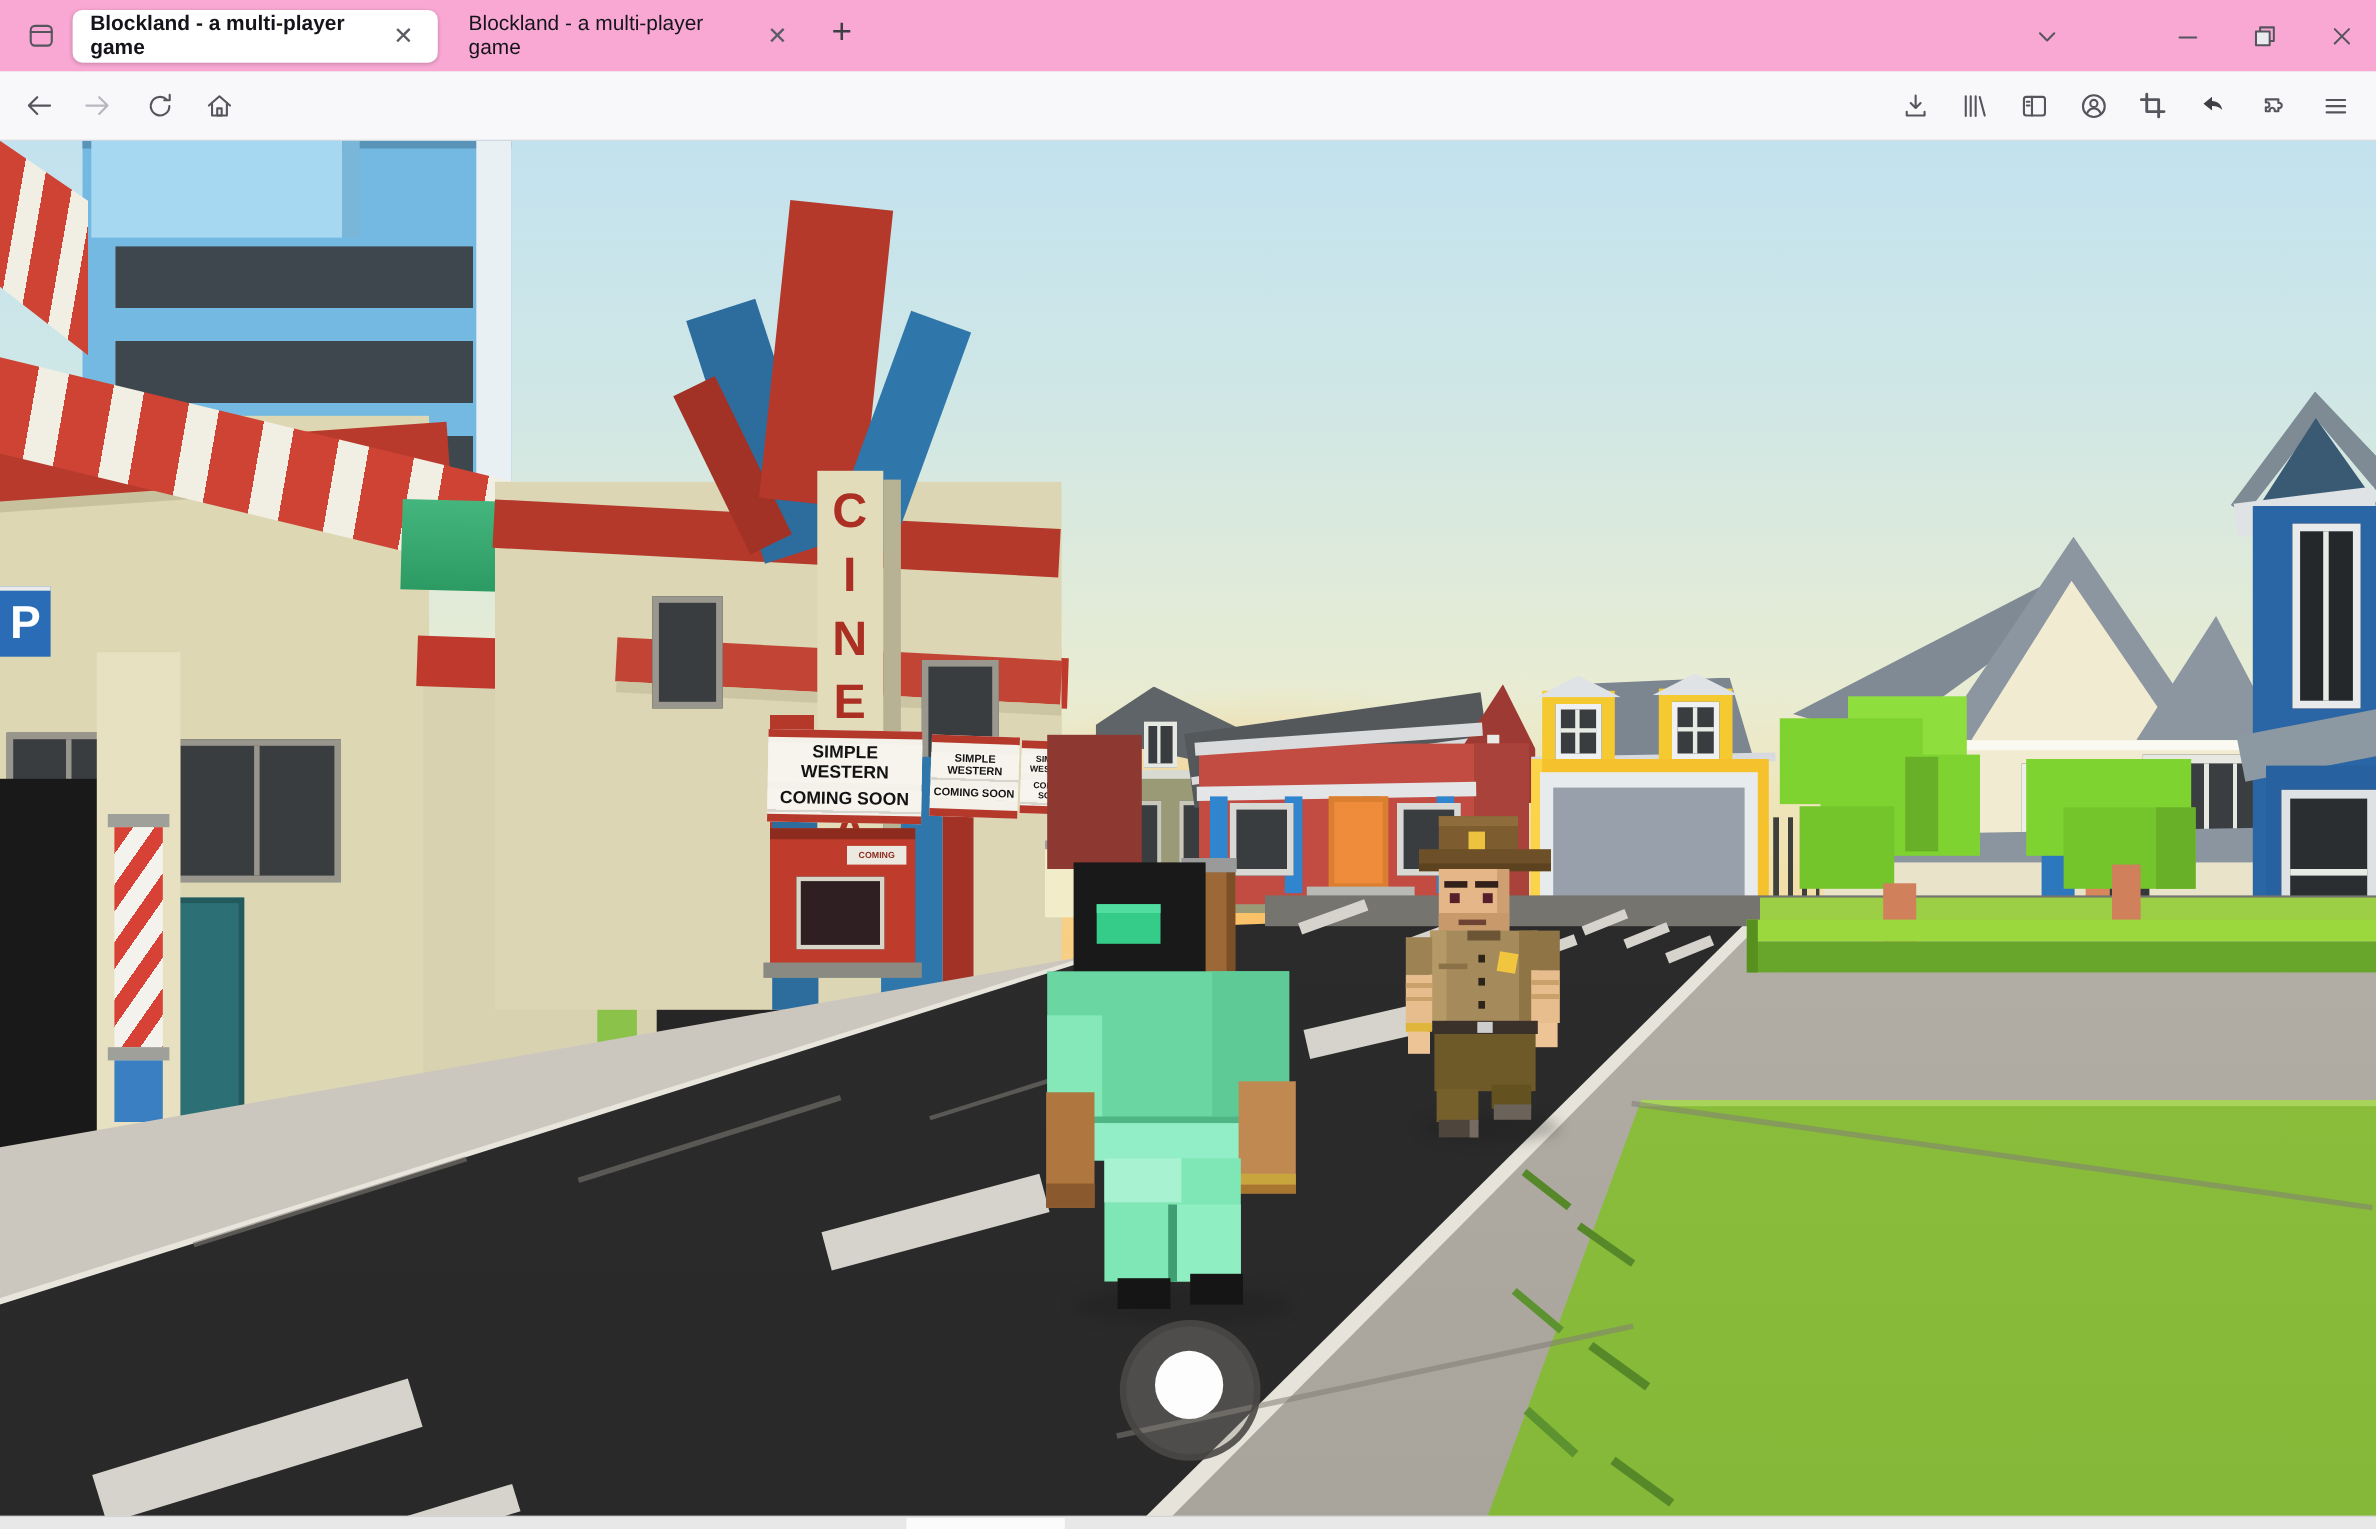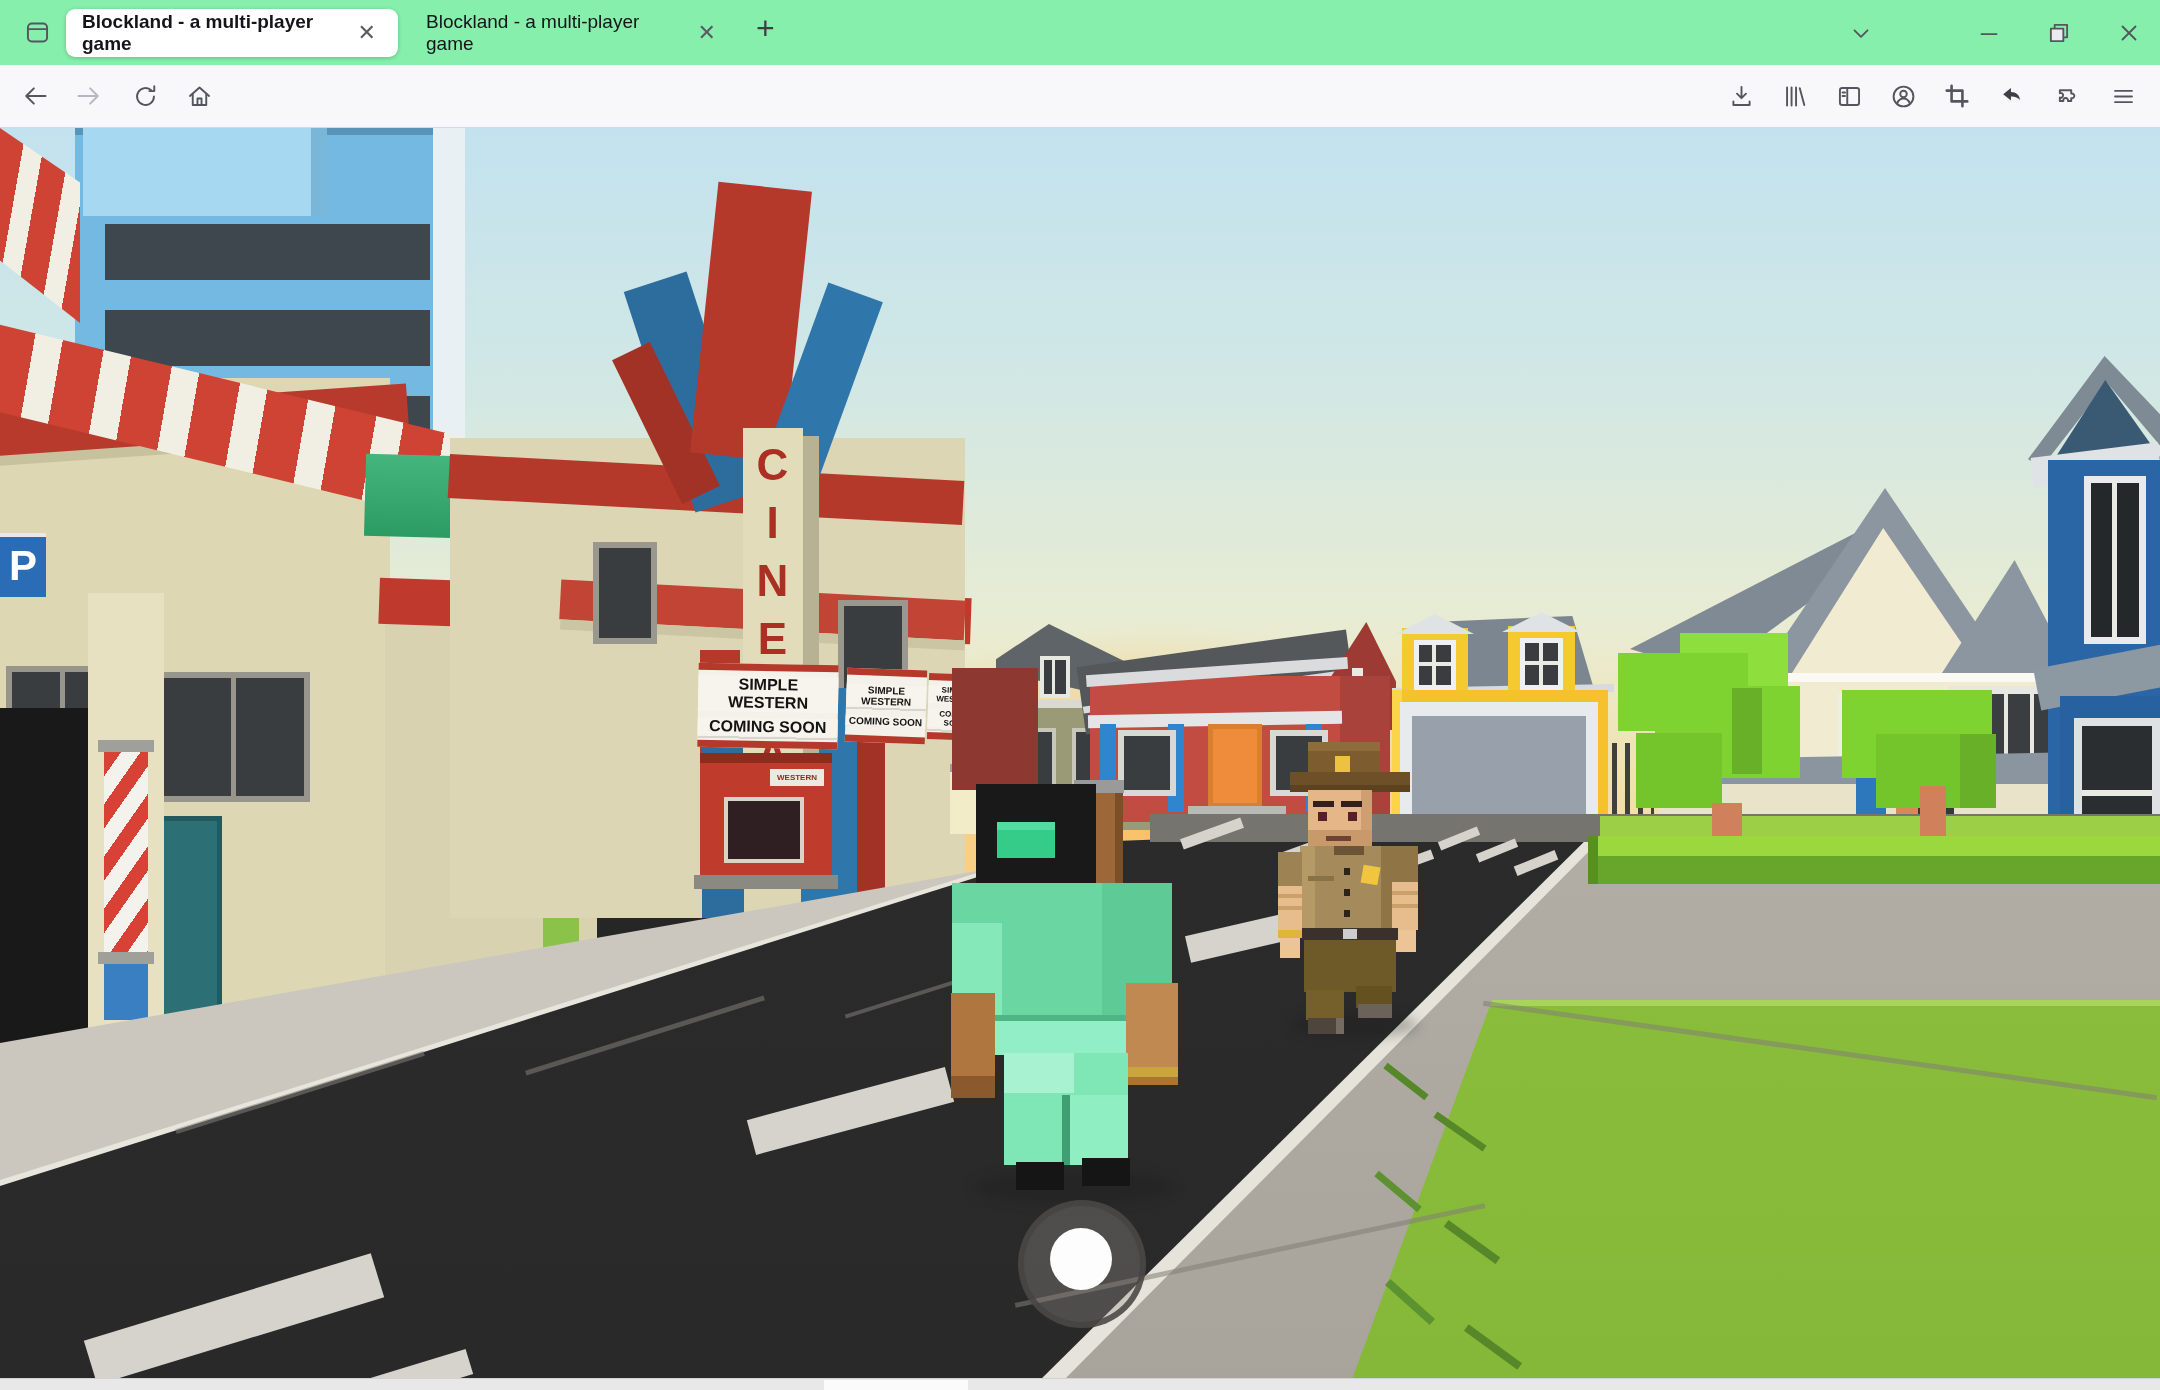--- a/index.html
+++ b/index.html
@@ -1,20 +1,20 @@
 <!DOCTYPE html>
 <html><head>
 <meta charset="utf-8">
 <style>
   html,body{margin:0;padding:0;width:2160px;height:1390px;overflow:hidden;
     font-family:"Liberation Sans","DejaVu Sans",sans-serif;background:#ebebef;}
   .abs{position:absolute;}
   .layer{position:absolute;left:0;top:0;width:2160px;height:1262px;}
   
-  #tabbar{position:absolute;left:0;top:0;width:2160px;height:65px;background:#86efac;}
+  #tabbar{position:absolute;left:0;top:0;width:2160px;height:65px;background:#f9a8d4;}
   .tab{position:absolute;top:9px;height:48px;border-radius:9px;display:flex;align-items:center;
        padding:0 16px;box-sizing:border-box;color:#15141a;font-size:19px;}
   .tab.active{background:#ffffff;box-shadow:0 1px 4px rgba(0,0,0,.22);font-weight:600;}
   .tab .x{margin-left:auto;color:#5b5b66;font-size:22px;line-height:22px;padding:2px 6px;border-radius:5px;}
   #navbar{position:absolute;left:0;top:65px;width:2160px;height:63px;background:#f8f8fa;border-bottom:1px solid #d8d8dd;box-sizing:border-box;}
   .navico{position:absolute;top:50%;transform:translateY(-50%);display:flex;align-items:center;justify-content:center;
           width:46px;height:46px;border-radius:8px;}
   svg.i{stroke:#55555e;fill:none;stroke-width:1.7;stroke-linecap:round;stroke-linejoin:round;}
   svg.i.dis{stroke:#b7b7bf;}
   #urlbar{position:absolute;left:380px;top:74px;width:1186px;height:46px;background:#efeff3;border-radius:9px;
@@ -257,21 +257,21 @@
   <div class="mq" style="left:846px;top:541px;width:80px;height:74px;font-size:10px;transform:rotate(2deg)">
     <div style="background:#f6f4ec">SIMPLE WESTERN</div>
     <div style="background:#f6f4ec">COMING SOON</div>
   </div>
   <div class="mq" style="left:928px;top:546px;width:56px;height:66px;font-size:8px;transform:rotate(2deg)">
     <div style="background:#f6f4ec">SIMPLE WESTERN</div>
     <div style="background:#f6f4ec">COMING SOON</div>
   </div>
 
   <div class="part" style="left:700px;top:625px;width:132px;height:126px;background:#bf3b2b;border-top:10px solid #8e2b1f;box-sizing:border-box">
-    <div class="part" style="right:8px;top:6px;width:54px;height:17px;background:#ece9e0;color:#8e2b1f;font-size:8px;font-weight:bold;text-align:center;line-height:17px">WESTERN</div>
+    <div class="part" style="right:8px;top:6px;width:54px;height:17px;background:#ece9e0;color:#8e2b1f;font-size:8px;font-weight:bold;text-align:center;line-height:17px">COMING</div>
     <div class="part" style="left:24px;top:34px;width:72px;height:58px;background:#301f22;border:4px solid #d8d5c8"></div>
     <div class="part" style="left:-6px;bottom:-10px;width:144px;height:14px;background:#8a8a82"></div>
   </div>
 
   <div class="part" style="left:950px;top:636px;width:58px;height:70px;background:#f2edc8;border-top:8px solid #9aa0a4;box-sizing:border-box"></div>
 
   <div class="part" style="left:996px;top:496px;width:196px;height:88px;background:#5f6468;clip-path:polygon(27% 0,100% 80%,95% 100%,0 54%,0 40%)"></div>
   <div class="part" style="left:1012px;top:572px;width:166px;height:130px;background:#9b9a77">
     <div class="part" style="left:0;top:0;width:100%;height:8px;background:#d9dad2"></div>
     <div class="win" style="left:18px;top:28px;width:26px;height:70px;border-width:4px;border-color:#c9c7ba"></div>

